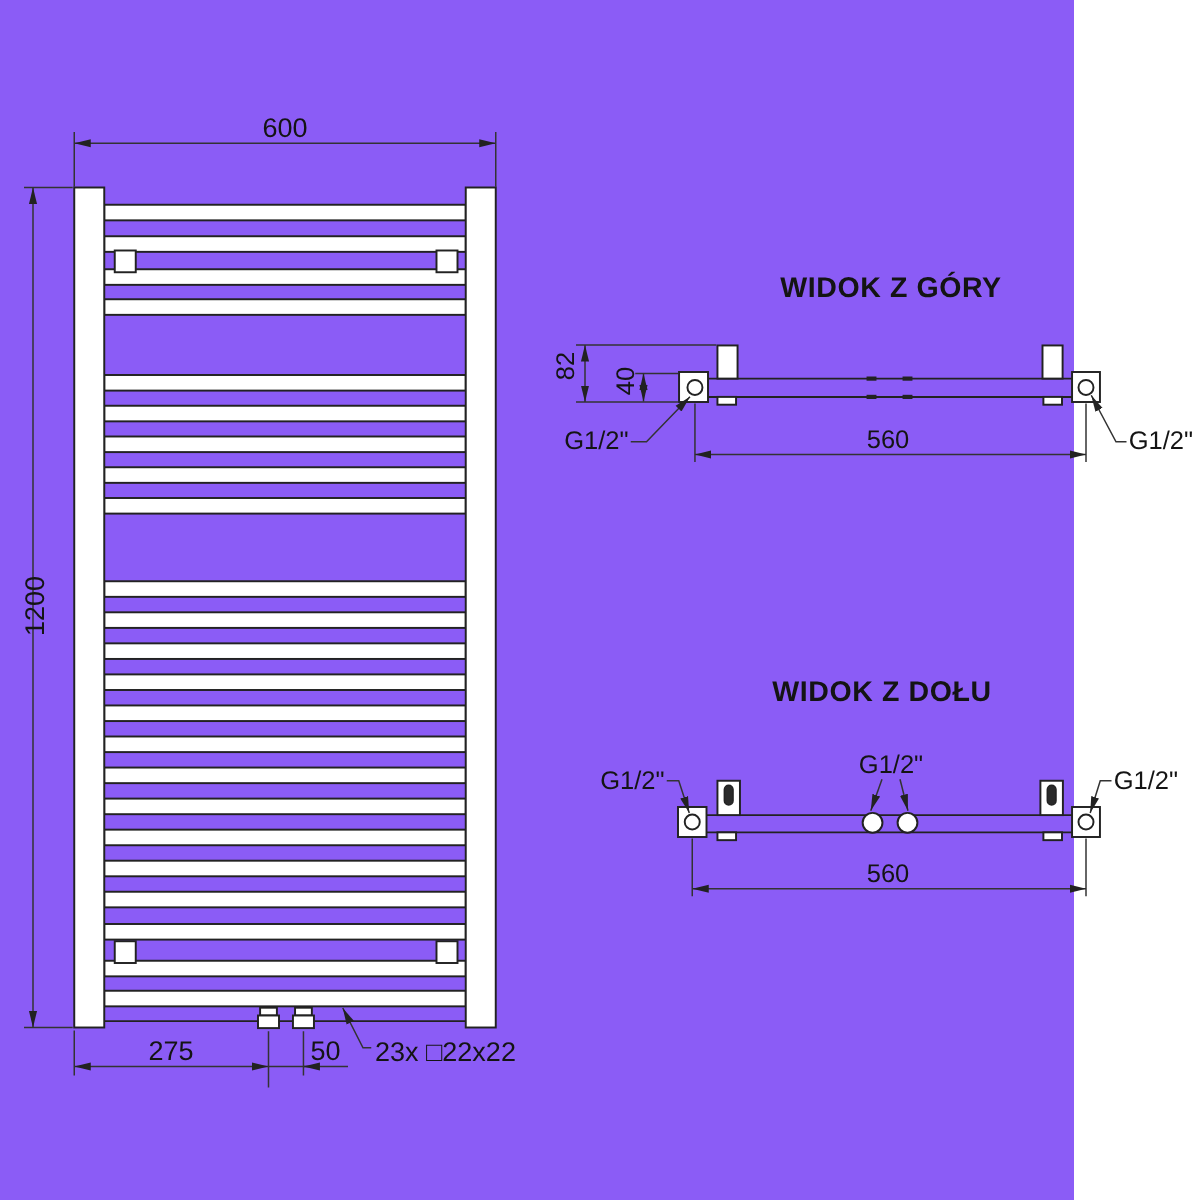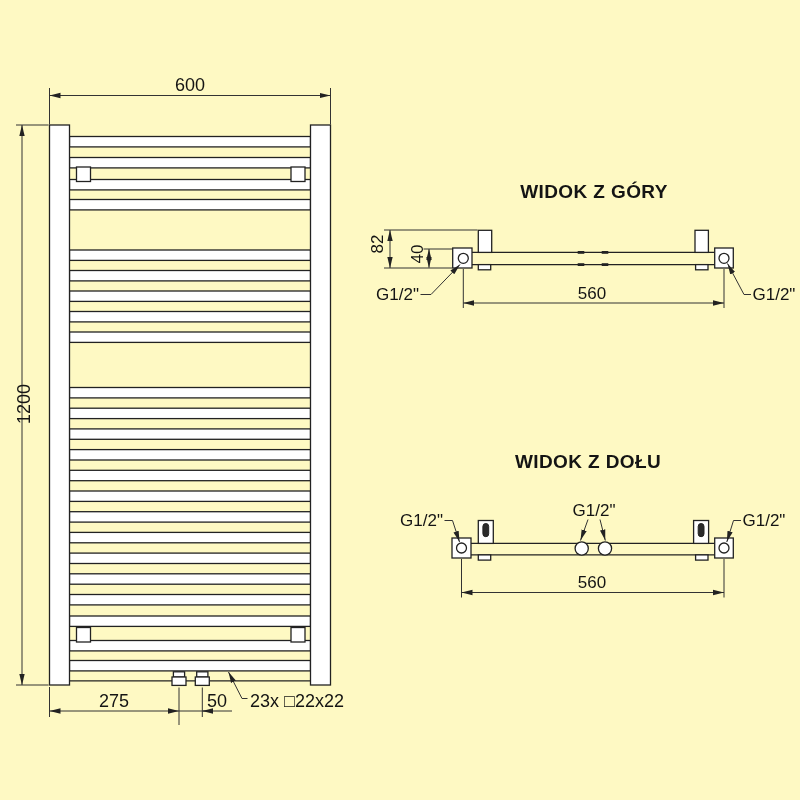--- a/index.html
+++ b/index.html
@@ -1,16 +1,16 @@
 <!DOCTYPE html>
 <html><head>
 <meta charset="utf-8">
 <style>
   html,body{margin:0;padding:0;background:#ffffff;}
-  #page{width:800px;height:800px;position:relative;background:#fef9c3;
+  #page{width:716px;height:800px;position:relative;background:#8b5cf6;
         font-family:"Liberation Sans", sans-serif;}
   svg{position:absolute;left:0;top:0;}
   .ol{fill:#ffffff;stroke:#222222;stroke-width:1.3;}
   .ln{stroke:#222222;stroke-width:1.3;fill:none;}
   .rail{stroke:#222222;stroke-width:1.2;fill:none;}
   .dim{stroke:#333333;stroke-width:1;fill:none;}
   .thick{stroke:#222222;stroke-width:2.8;fill:none;}
   .slot{fill:#2a2a2a;stroke:#222222;stroke-width:1;}
   text{fill:#141414;font-size:18px;font-family:"Liberation Sans", sans-serif;}
   .sm{font-size:17px;}

